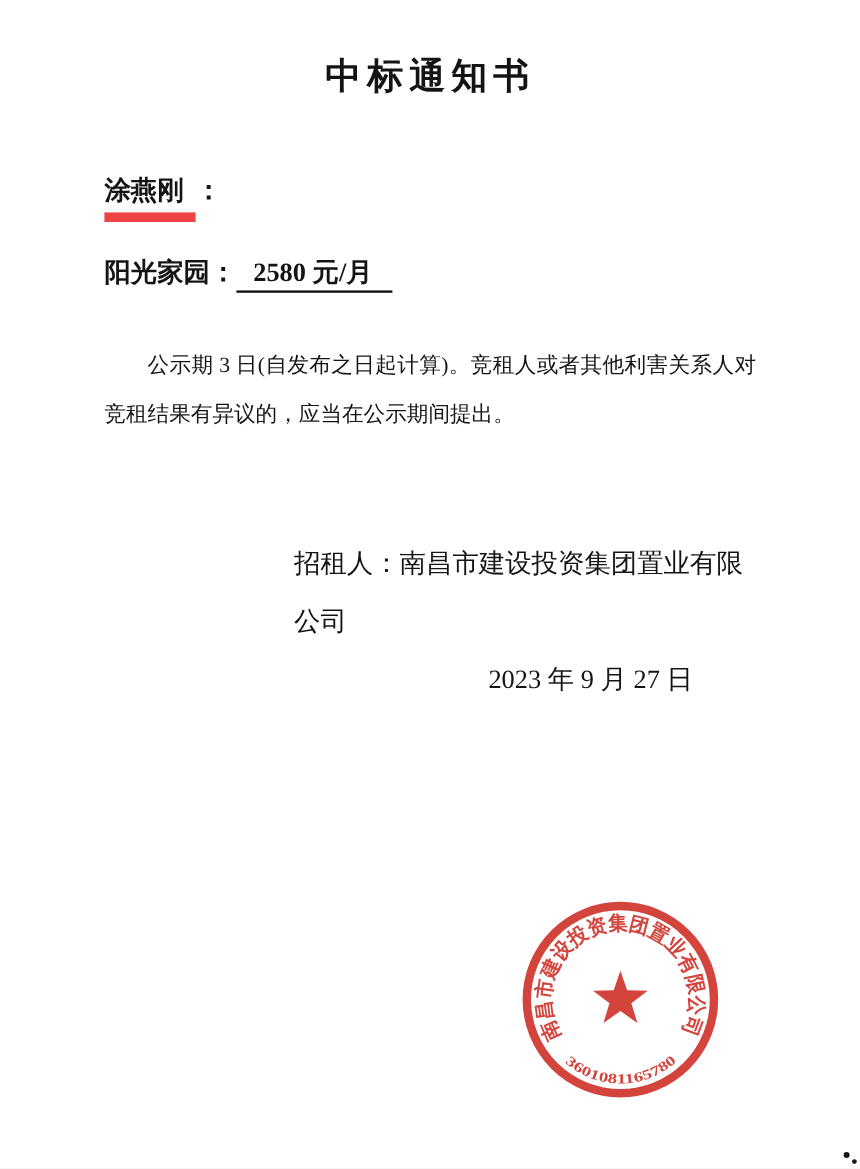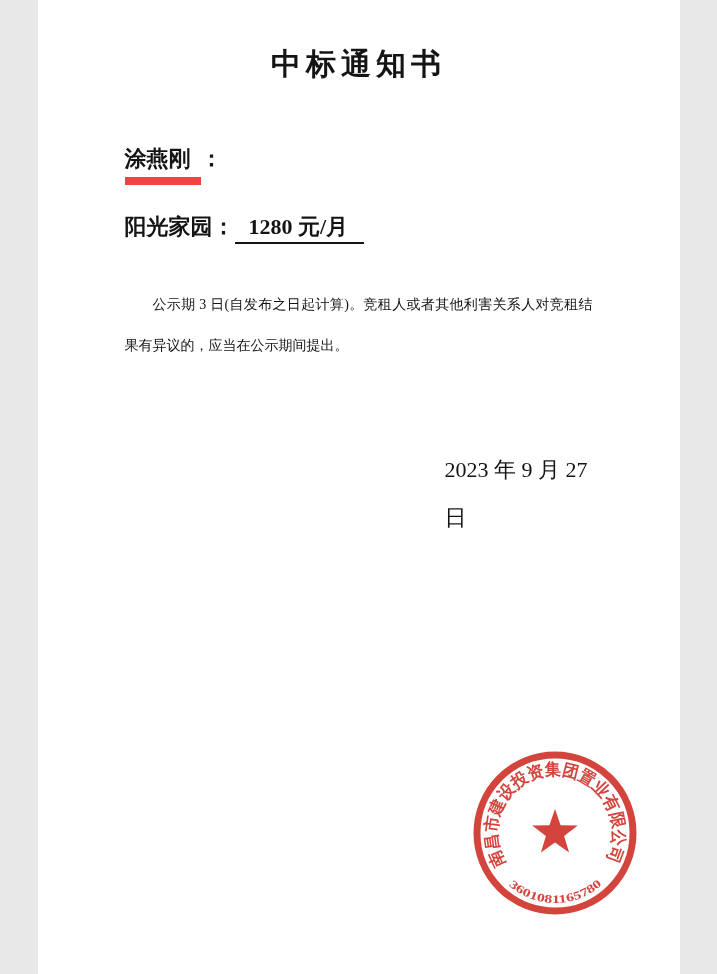--- a/index.html
+++ b/index.html
@@ -1,18 +1,18 @@
 <!DOCTYPE html>
 <html><head>
 <meta charset="utf-8">
 <style>
   html,body { margin:0; padding:0; background:#e8e8e8; }
   .page {
     position: relative;
-    width: 642px;
+    width: 717px;
     height: 974px;
     margin: 0 auto;
     background: #ffffff;
     overflow: hidden;
     font-family: "Liberation Serif", "DejaVu Serif", serif;
     color: #141414;
     box-sizing: border-box;
     padding: 42px 87px 0 87px;
   }
   .doc-title {
@@ -53,21 +53,21 @@
     line-height: 43px;
     font-weight: bold;
   }
   .result-value {
     border-bottom: 2px solid #141414;
     padding: 0 16px 3px 14px;
     white-space: pre;
   }
   .notice-para {
     margin: 36px 0 0 0;
-    font-size: 14px;
+    font-size: 18px;
     line-height: 41px;
     text-align: justify;
     text-indent: 2em;
   }
   .info-line {
     margin: 0;
     font-size: 22px;
     line-height: 41px;
     text-indent: 2em;
   }
@@ -99,27 +99,28 @@
 <div class="page">
 
   <h1 class="doc-title">中标通知书</h1>
 
   <div class="addressee">
     <span class="name">涂燕刚</span><span>：</span>
   </div>
 
 
   <div class="result-line">
-    <span>阳光家园：</span><span class="result-value">1280 元/月</span>
+    <span>阳光家园：</span><span class="result-value">2580 元/月</span>
   </div>
 
   <p class="notice-para">公示期 3 日(自发布之日起计算)。竞租人或者其他利害关系人对竞租结果有异议的，应当在公示期间提出。</p>
 
 
   <div class="signature-block">
+    <div class="sig-lessor">招租人：南昌市建设投资集团置业有限公司</div>
     <div class="sig-date">2023 年 9 月 27 日</div>
   </div>
 
   <svg class="seal" viewBox="0 0 170 170" aria-hidden="true">
     <defs>
       <path id="arc-company" d="M 35.8,115.7 A 58,58 0 1 1 134.2,115.7" fill="none"></path>
       <path id="arc-code" d="M 33,131.8 A 70,70 0 0 0 137,131.8" fill="none"></path>
     </defs>
     <circle cx="85" cy="85" r="78" fill="none" stroke-width="7" stroke="#d0342c"></circle>
     <polygon points="85,61 90.6,77.2 107.8,77.6 94.1,88 99.1,104.4 85,94.6 70.9,104.4 75.9,88 62.2,77.6 79.4,77.2" fill="#d0342c"></polygon>

